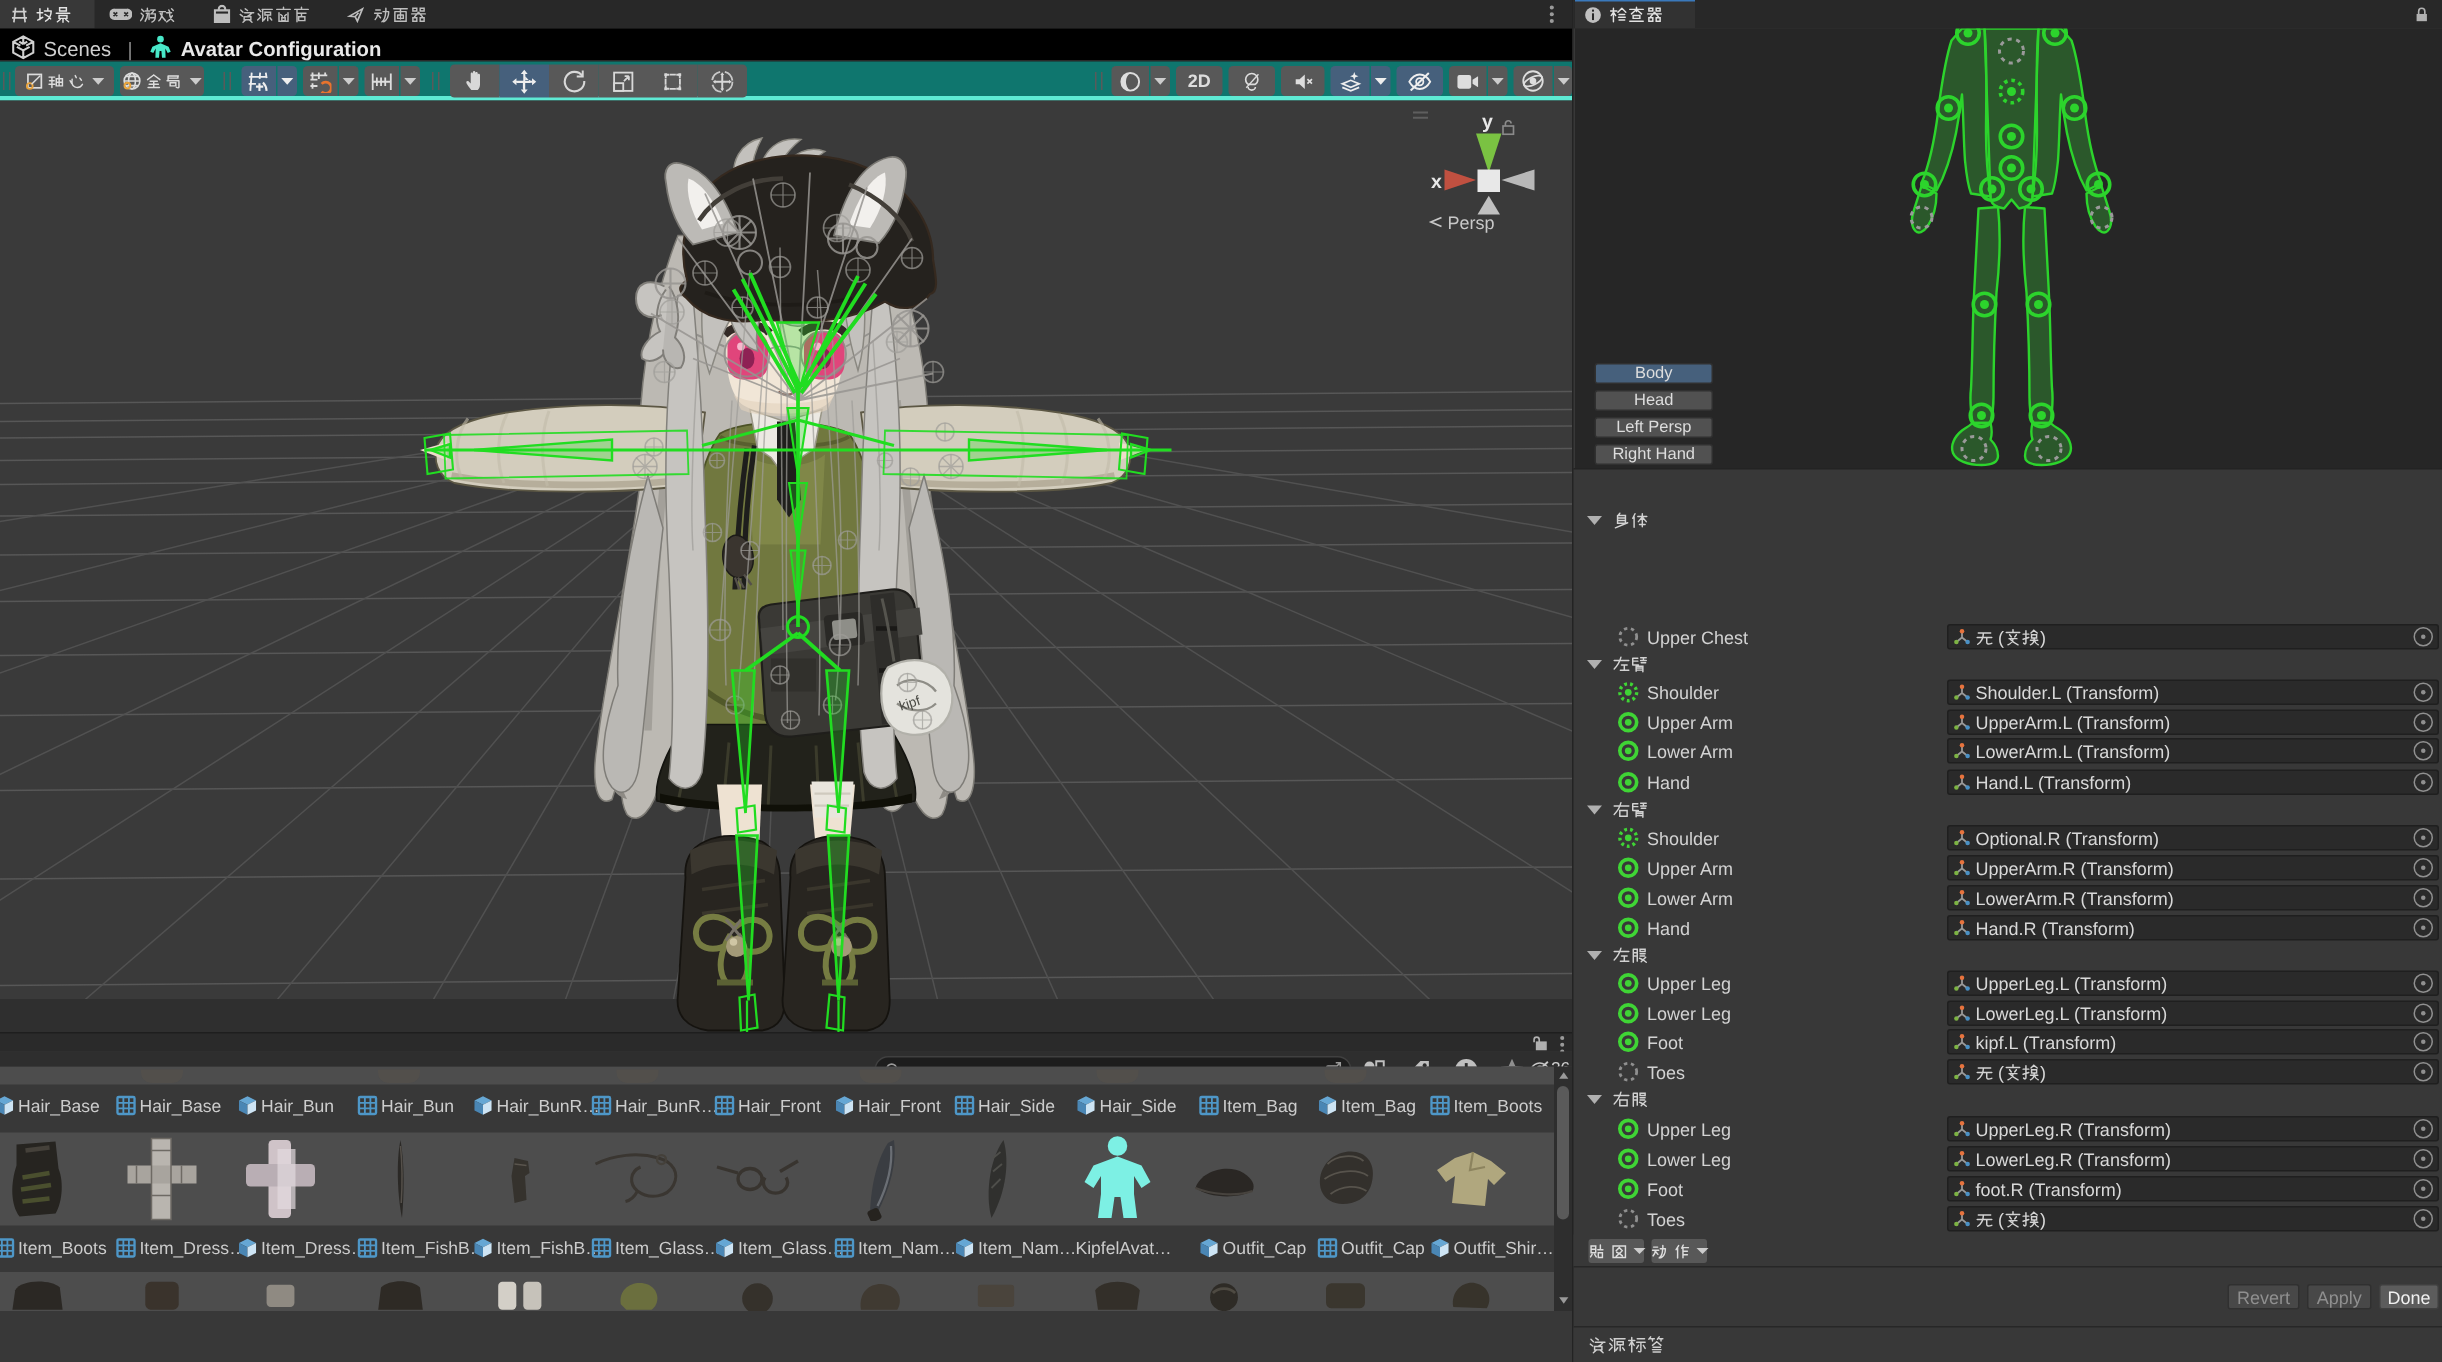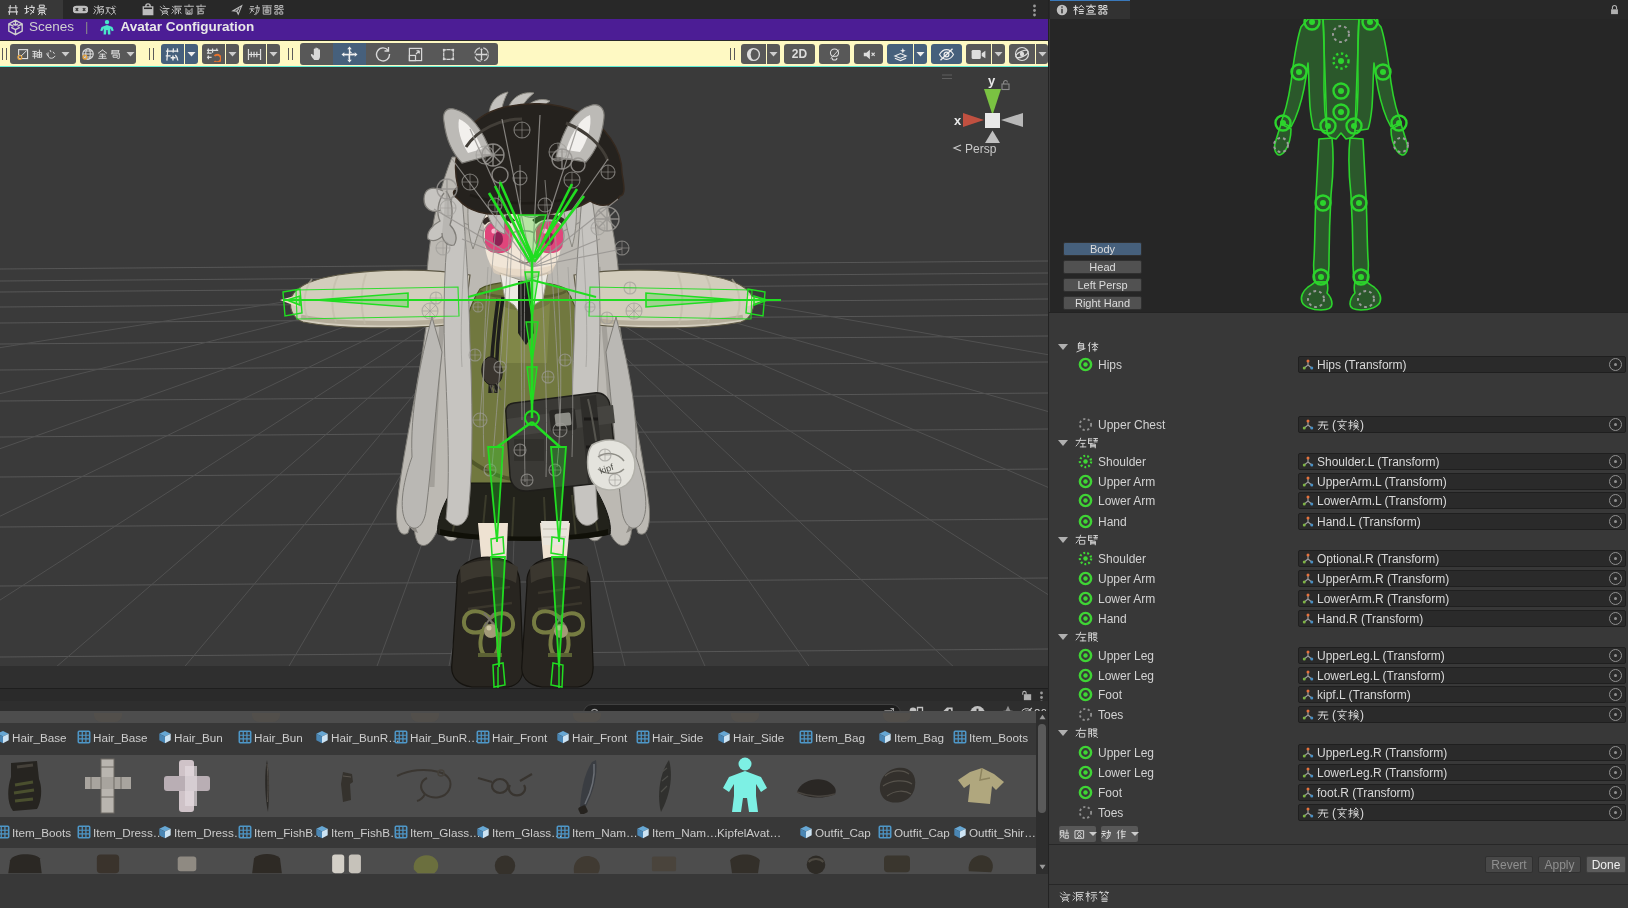--- a/index.html
+++ b/index.html
@@ -4,24 +4,24 @@
 *{margin:0;padding:0;box-sizing:border-box}
 html,body{width:1628px;height:908px;overflow:hidden;background:#383838;font-family:"Liberation Sans",sans-serif;-webkit-font-smoothing:antialiased}
 .abs{position:absolute}
 #root{position:relative;width:1628px;height:908px}
 
 #tabbar{left:0;top:0;width:1048px;height:19px;background:#282828}
 .tab{position:absolute;top:0;height:19px;display:flex;align-items:center;padding:0 7px;color:#bdbdbd;font-size:12px}
 .tab>svg:first-child{margin-right:5px}
 .tab.active{background:#383838;color:#e4e4e4}
 
-#crumbbar{left:0;top:19px;width:1048px;height:22px;background:#4c1d95;border-bottom:1px solid #2a2a2a;display:flex;align-items:flex-start;color:#cfcfcf;font-size:13px}
+#crumbbar{left:0;top:19px;width:1048px;height:22px;background:#000000;border-bottom:1px solid #2a2a2a;display:flex;align-items:flex-end;color:#cfcfcf;font-size:13px}
 #crumbbar b{color:#e8e8e8}
 
-#toolbar{left:0;top:41px;width:1048px;height:26px;background:#fef9c3;border-bottom:1px solid #5eead4}
+#toolbar{left:0;top:41px;width:1048px;height:26px;background:#0f766e;border-bottom:3px solid #5eead4}
 .tbtn{position:absolute;top:3px;height:20px;background:#585858;border-radius:2px;display:flex;align-items:center;justify-content:center;color:#ddd;font-size:11px;gap:2px}
 .tbtn.blue{background:#46607c}
 .tbtn.first{border-radius:3px 0 0 3px}
 .tbtn.last{border-radius:0 3px 3px 0}
 .handle{position:absolute;top:7px;width:5px;height:12px;border-left:1px solid #5a5a5a;border-right:1px solid #5a5a5a}
 .tool{position:absolute;top:2px;height:22px;width:33px;background:#585858;display:flex;align-items:center;justify-content:center}
 .tool.blue{background:#46607c}
 
 #scene{left:0;top:67px;width:1048px;height:621px;background:#3a3a3a;overflow:hidden}
 
@@ -1164,37 +1164,20 @@
                 <use href="#g-shen"></use>
               </svg>
             </span>
             <span class="cjk">
               <svg width="12" height="12" viewBox="0 0 16 16" stroke="#d2d2d2" stroke-width="1.3">
                 <use href="#g-ti"></use>
               </svg>
             </span>
           </div>
         </div>
-<div class="brow" style="top:42px">
-          <svg class="bico" viewBox="0 0 16 16">
-            <circle cx="8" cy="8" r="6" fill="none" stroke="#3fd435" stroke-width="2.6"></circle>
-            <circle cx="8" cy="8" r="2.4" fill="#3fd435"></circle>
-          </svg>
-          <span class="bname">Hips</span>
-          <div class="bfield">
-            <svg width="12" height="12" viewBox="0 0 16 16">
-              <path d="M8,8 L8,2.5 M8,8 L3,12 M8,8 L13,12" stroke="#9a9a9a" stroke-width="1.6" fill="none"></path>
-              <circle cx="8" cy="2.5" r="2" fill="#e8733d"></circle>
-              <circle cx="3" cy="12" r="2" fill="#7db344"></circle>
-              <circle cx="13" cy="12" r="2" fill="#4a90c4"></circle>
-            </svg>
-            <span>Hips (Transform)</span>
-          </div>
-          <div class="btgt"></div>
-        </div>
 <div class="brow" style="top:102px">
           <svg class="bico" viewBox="0 0 16 16">
             <circle cx="8" cy="8" r="6" fill="none" stroke="#8f8f8f" stroke-width="2" stroke-dasharray="2.4 2.6"></circle>
           </svg>
           <span class="bname">Upper Chest</span>
           <div class="bfield">
             <svg width="12" height="12" viewBox="0 0 16 16">
               <path d="M8,8 L8,2.5 M8,8 L3,12 M8,8 L13,12" stroke="#9a9a9a" stroke-width="1.6" fill="none"></path>
               <circle cx="8" cy="2.5" r="2" fill="#e8733d"></circle>
               <circle cx="3" cy="12" r="2" fill="#7db344"></circle>

